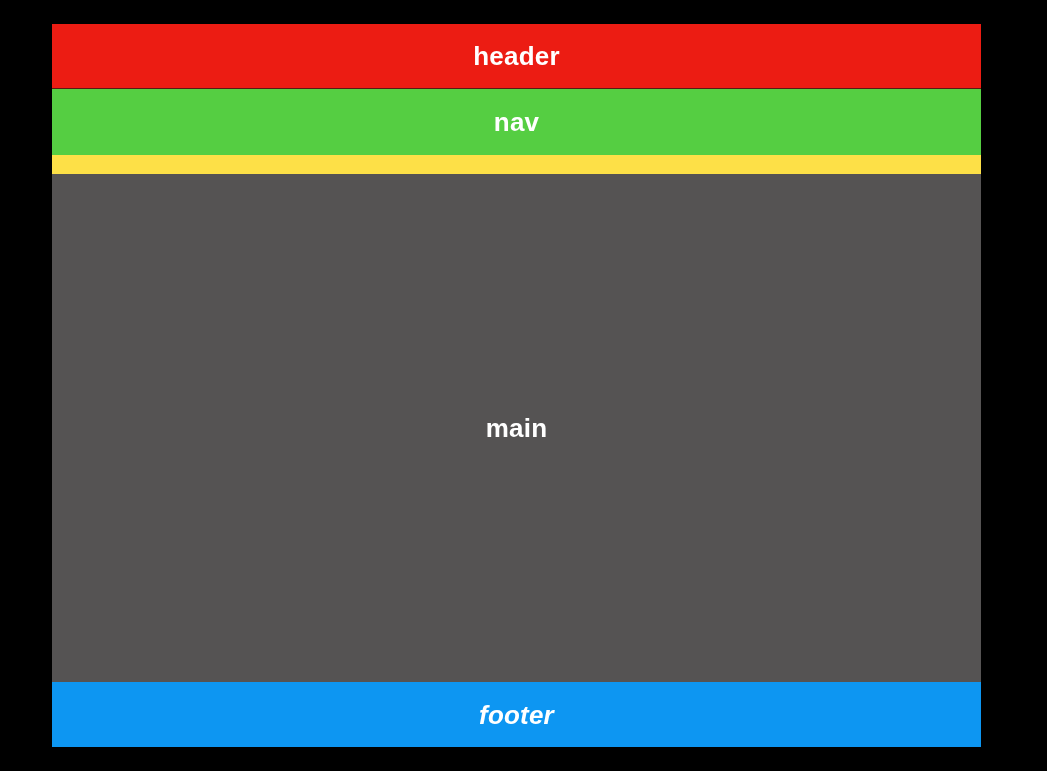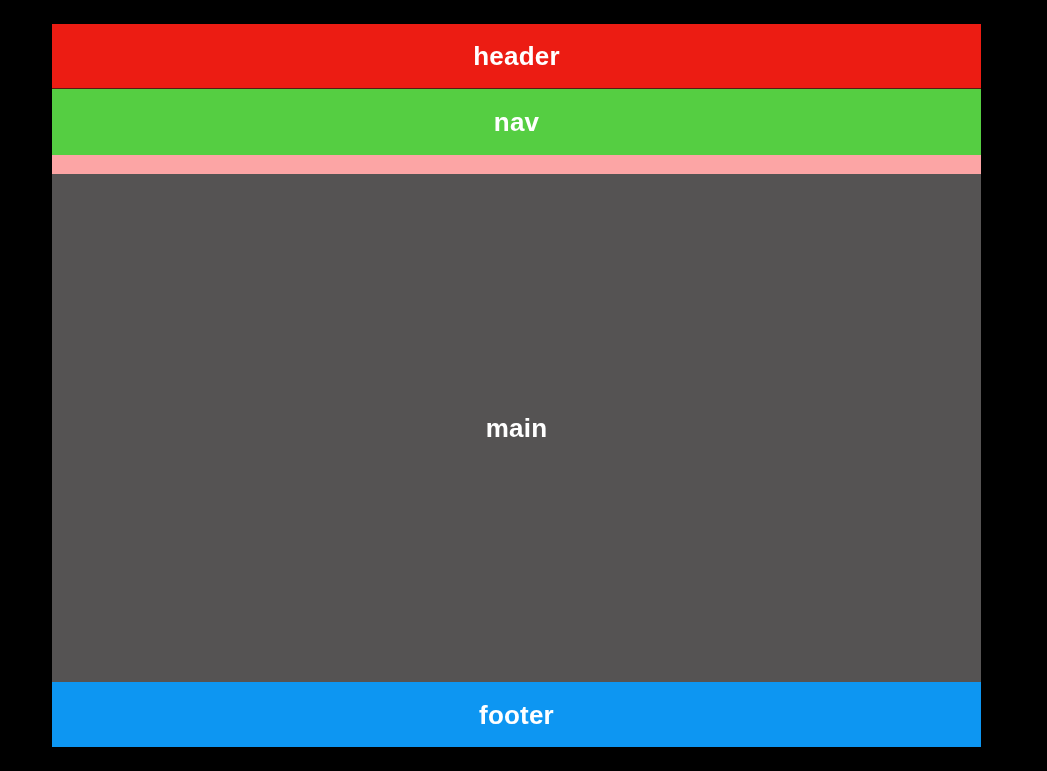--- a/index.html
+++ b/index.html
@@ -26,21 +26,21 @@
 
   
   .layout-frame {
     position: absolute;
     left: 52px;
     top: 24px;
     width: 929px;
     height: 723px;
     display: flex;
     flex-direction: column;
-    background: #fca5a5;
+    background: #fde047;
   }
 
   .region {
     display: flex;
     align-items: center;
     justify-content: center;
     box-sizing: border-box;
     width: 100%;
     color: #ffffff;
     text-align: center;
@@ -81,20 +81,21 @@
     flex: 1 1 auto;
     background: #555353;
     min-height: 0;
     margin-top: 19px;
   }
 
   
   .region-footer {
     height: 65px;
     background: #0d96f2;
+    font-style: italic;
   }
 
   
   .region-main .region-label {
     position: relative;
   }
 </style>
 </head>
 <body>
 

